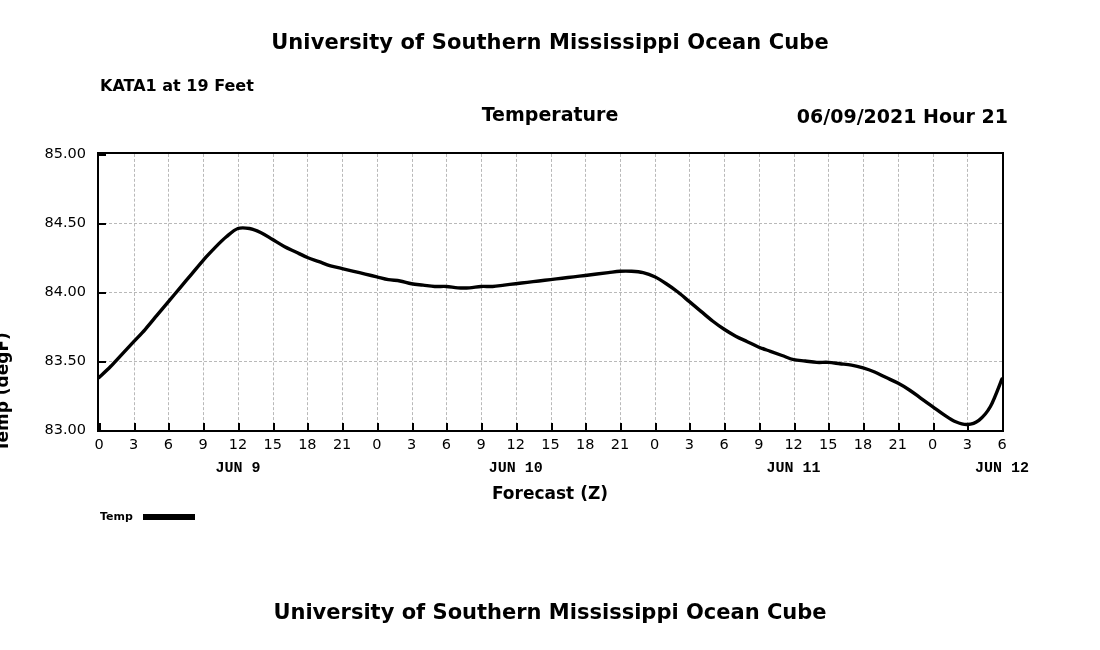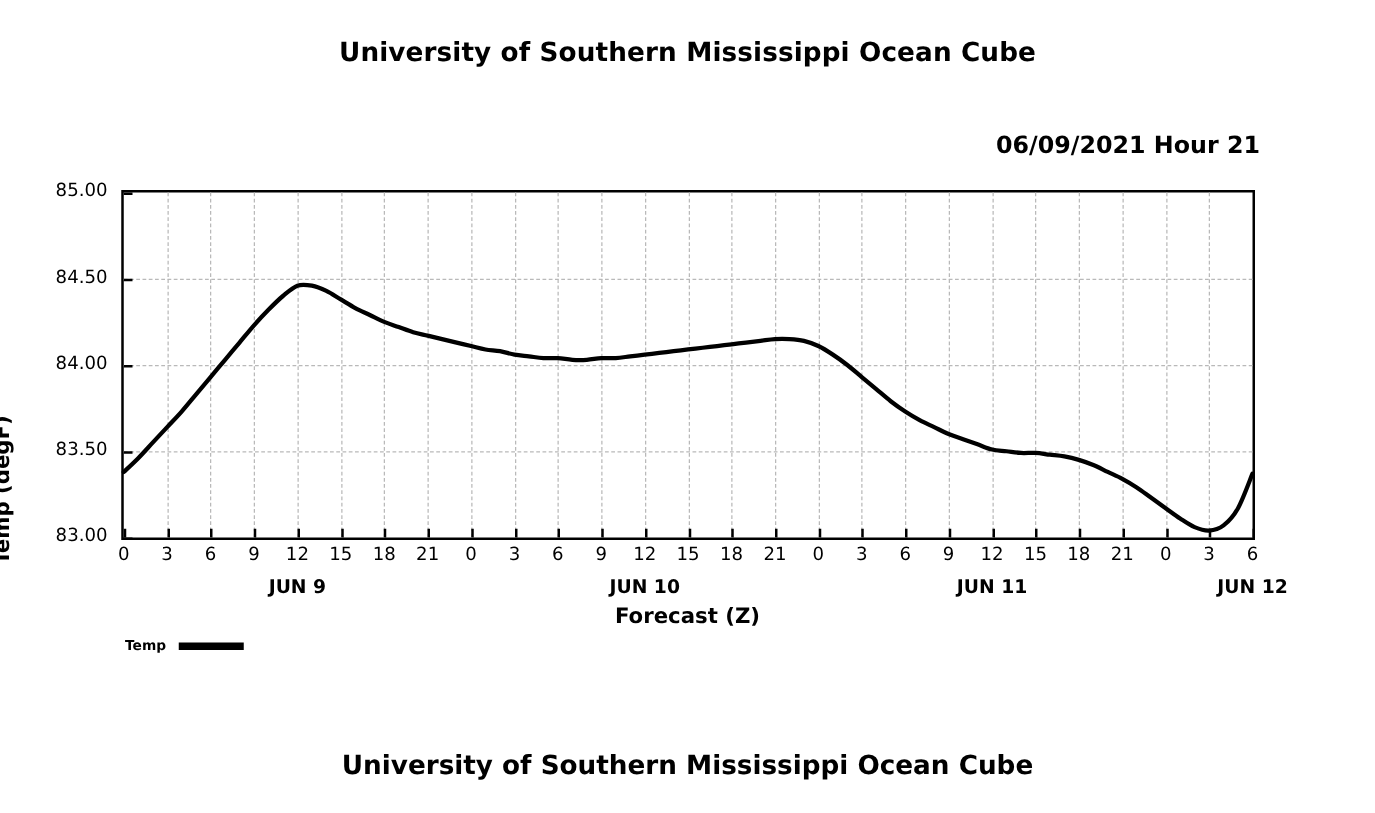--- a/index.html
+++ b/index.html
@@ -119,20 +119,21 @@
     height: 7px;
     border-left: 2px solid #000;
   }
   .daylabel {
     position: absolute;
     font-size: 15px;
     font-weight: bold;
     text-align: center;
     width: 110px;
     margin-left: -55px;
+    font-family: Liberation Mono, monospace;
   }
   .ylabel {
     position: absolute;
     left: -8px;
     top: 292px;
     width: 200px;
     transform: rotate(-90deg);
     transform-origin: 100px 100px;
     text-align: center;
     font-size: 17px;
@@ -172,20 +173,22 @@
     overflow: visible;
   }
 </style>
 </head>
 <body>
 
 <div class="page">
 
   <div class="title-main">University of Southern Mississippi Ocean Cube</div>
 
+  <div class="station-line1">KATA1 at 19 Feet</div>
+  <div class="subtitle-center">Temperature</div>
   <div class="date-right">06/09/2021 Hour 21</div>
 
   <div class="ylabel">Temp (degF)</div>
 
   <div class="plot-area">
     <div class="plot-inner" id="plot-inner">
         <div class="gridline-h" style="top: 207px;"></div>
         <div class="gridline-h" style="top: 138px;"></div>
         <div class="gridline-h" style="top: 69px;"></div>
         <div class="gridline-v" style="left: 34.7308px;"></div>

